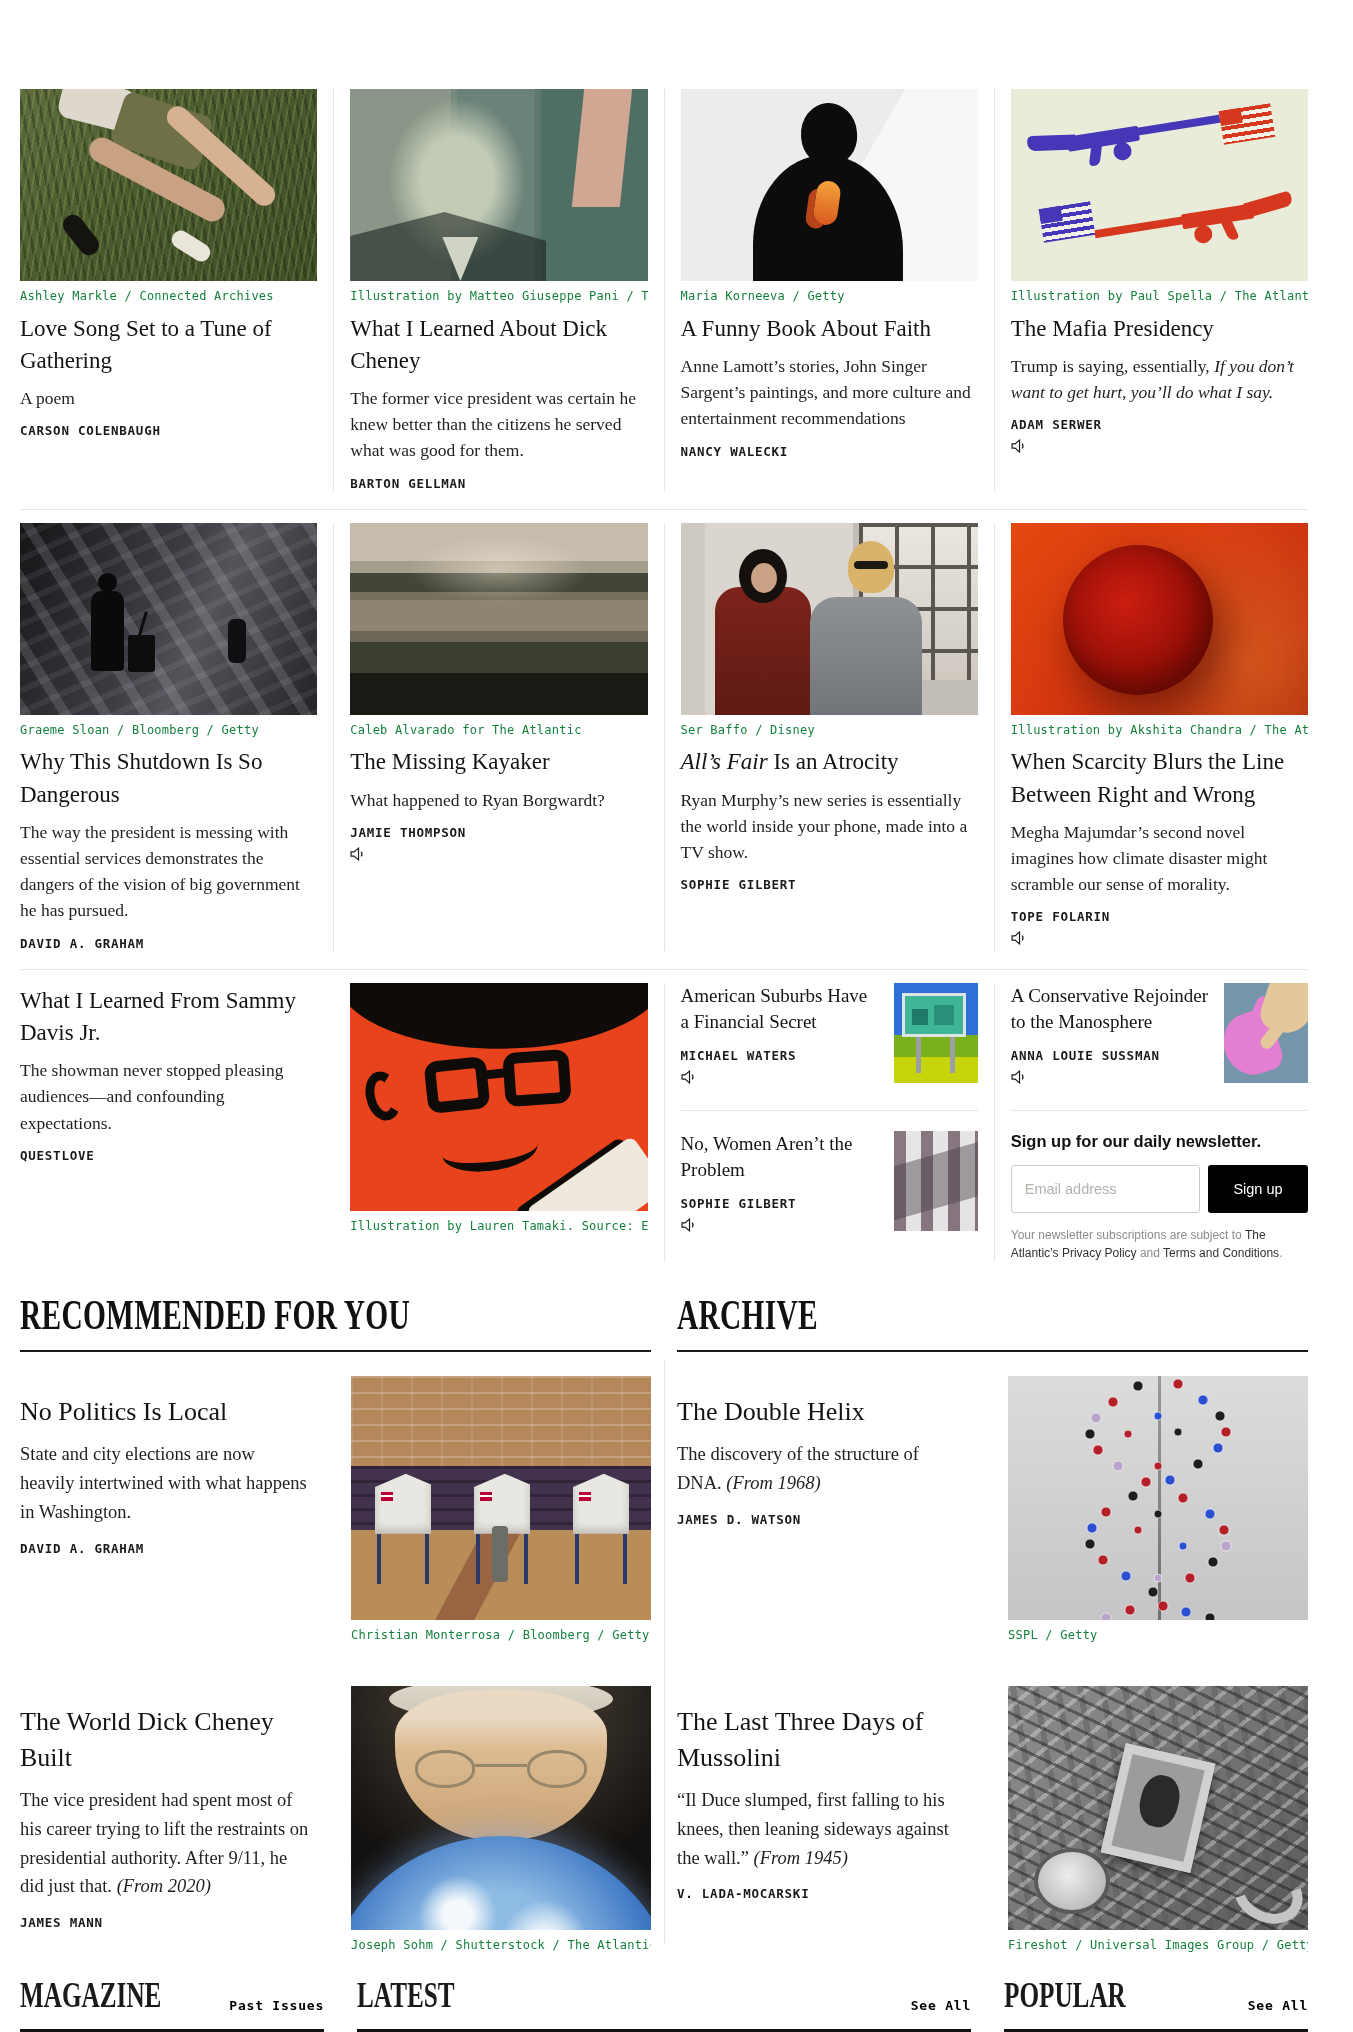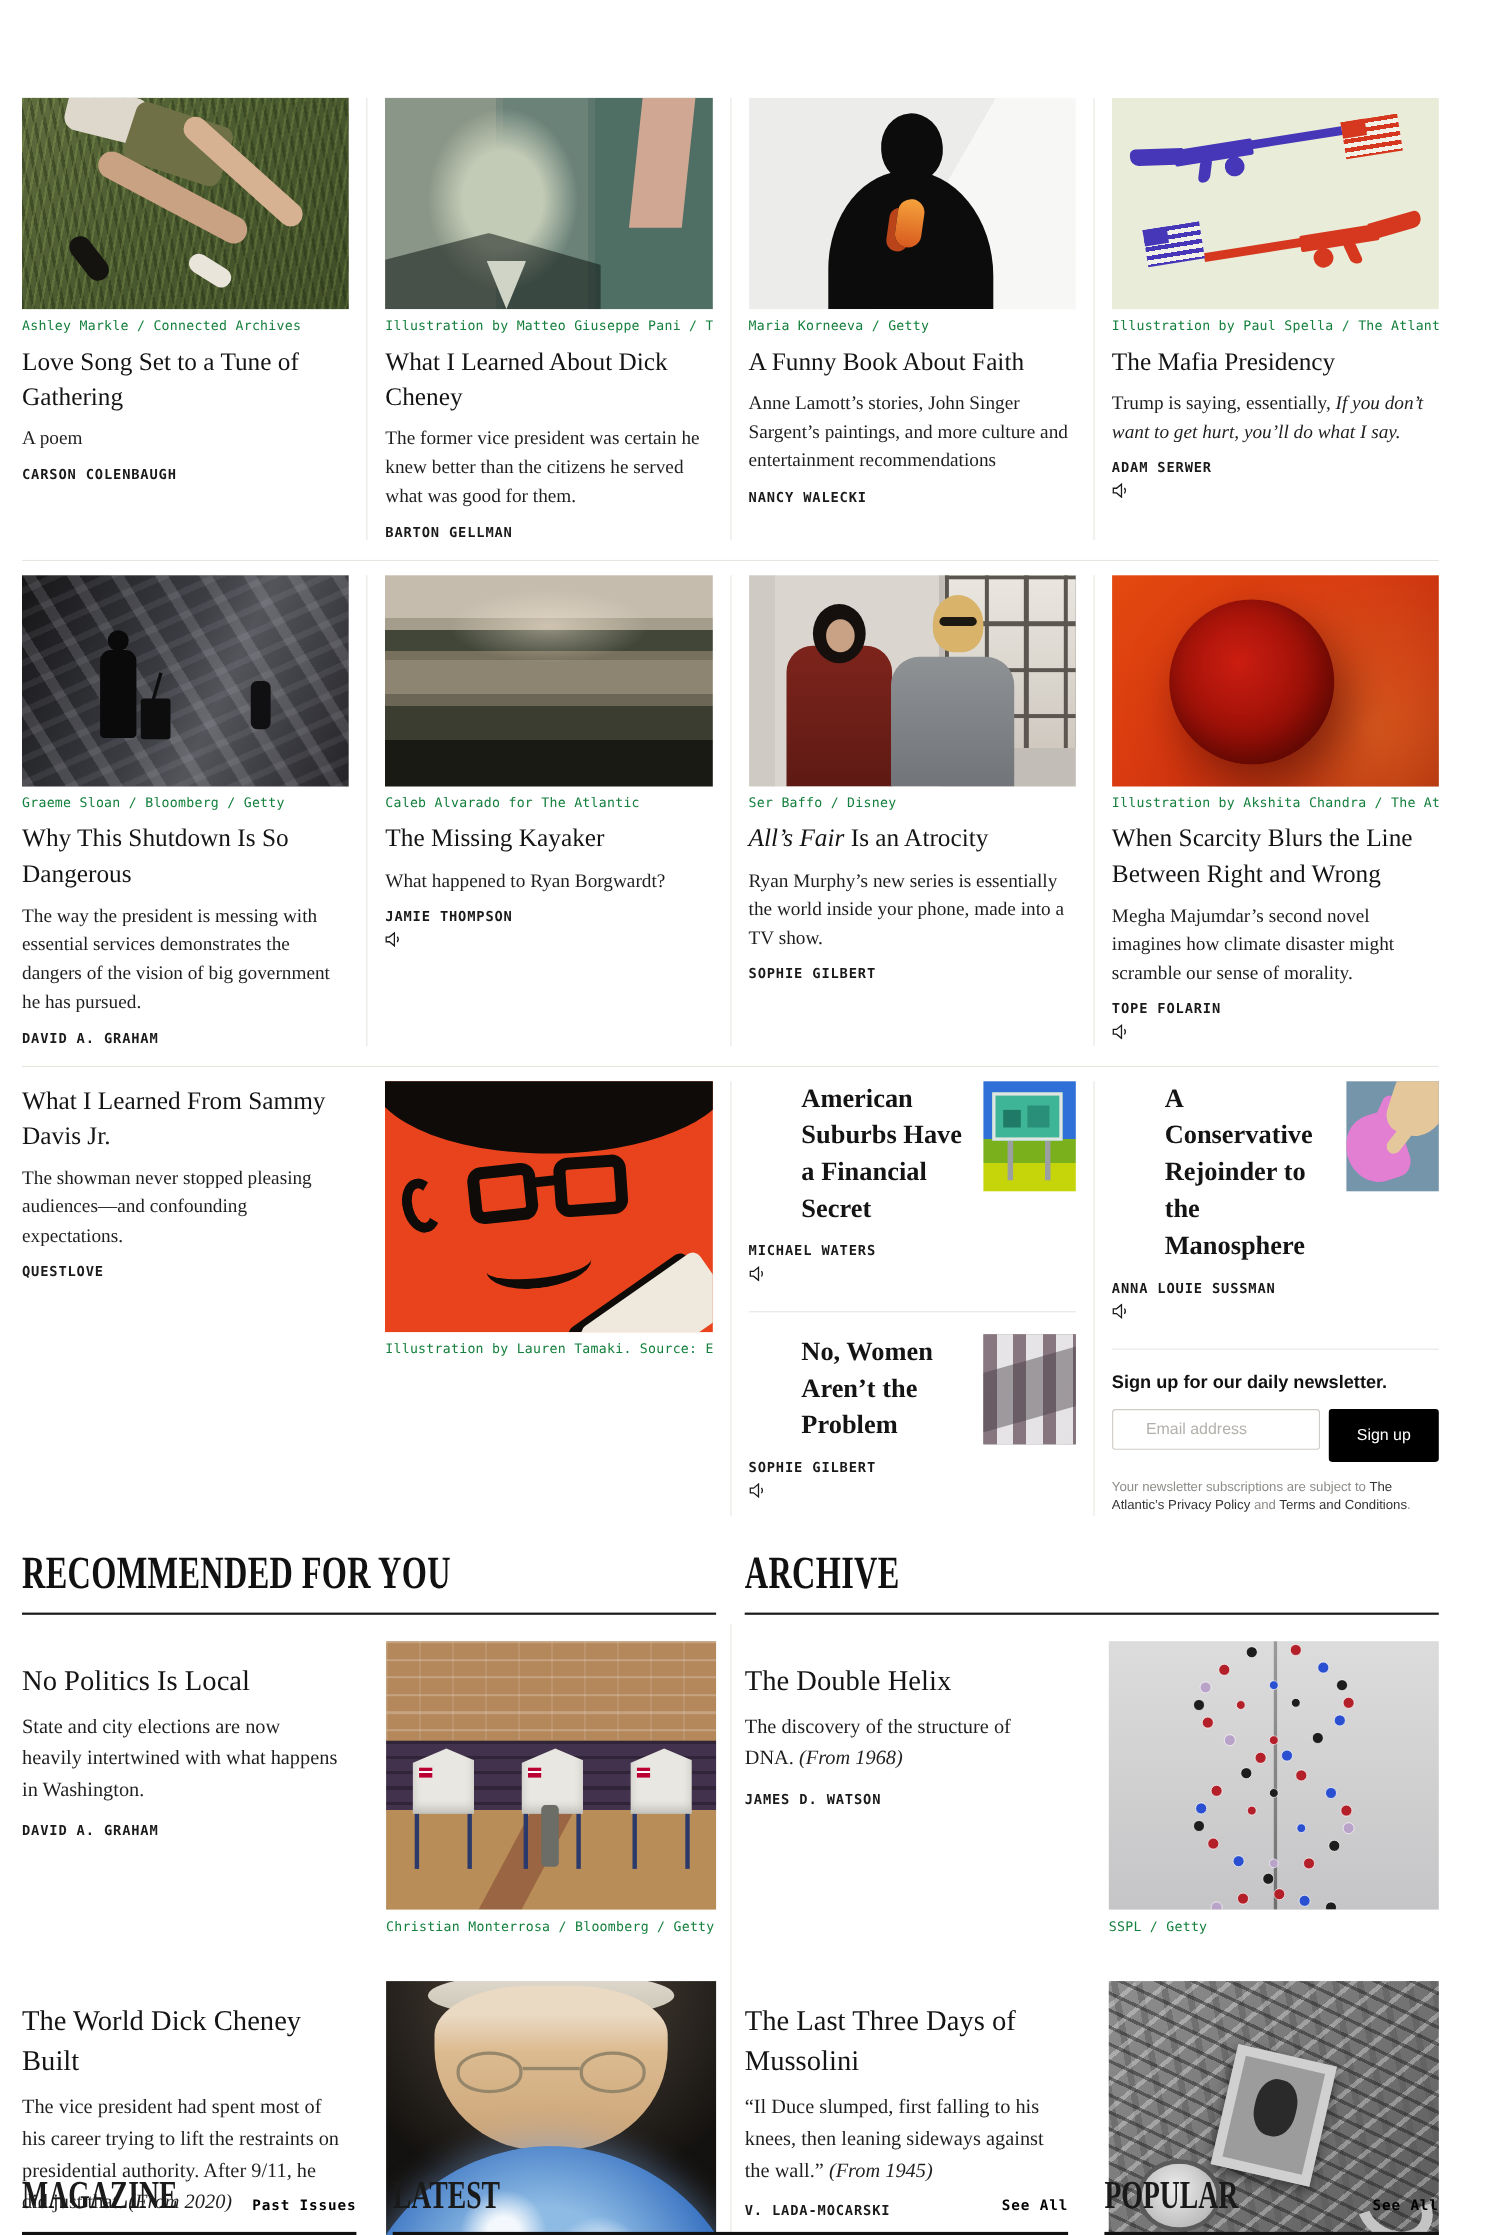--- a/index.html
+++ b/index.html
@@ -26,30 +26,30 @@
                 width:1px; background:#e8e5e0; }
   .rowband { border-bottom:1px solid #e8e5e0; padding-bottom:18px; margin-bottom:13px; }
 
   .img-box { position:relative; width:100%; height:192px; overflow:hidden; }
   .img-box div { position:absolute; }
 
   
   .lead-img { height:228px; }
   .mini { display:flex; gap:14px; }
   .mini-text { flex:1; min-width:0; }
-  .mini-title { font-size:24px; line-height:1.4; font-weight:700;margin-left:48px; }
+  .mini-title { font-size:19px; line-height:1.4; font-weight:400; }
   .thumb { flex:none; width:84px; height:100px; position:relative; overflow:hidden; }
   .thumb div { position:absolute; }
   .mini-div { border-top:1px solid #e8e5e0; margin:22px 0 20px; }
 
   
   .nl-heading { font:700 16.5px/1.3 "Liberation Sans", sans-serif; color:#111; }
   .nl-form { display:flex; gap:8px; margin-top:13px; }
-  .nl-input { flex:1; min-width:0; height:37px; border:1px solid #cfccc7; border-radius:3px;
-              padding:0 30px; font:14.5px "Liberation Sans", sans-serif; color:#555; background:#fff; }
+  .nl-input { flex:1; min-width:0; height:48px; border:1px solid #cfccc7; border-radius:3px;
+              padding:0 13px; font:14.5px "Liberation Sans", sans-serif; color:#555; background:#fff; }
   .nl-input::placeholder { color:#b4b1ac; }
   .nl-btn { flex:none; width:100px; height:48px; background:#000; color:#fff; border:none;
             border-radius:3px; font:500 14.5px "Liberation Sans", sans-serif; cursor:pointer; }
   .nl-disc { font:12px/1.45 "Liberation Sans", sans-serif; color:#8e8c88; margin-top:14px; }
   .nl-link { color:#333; text-decoration:none; }
 
   
   .sections { display:grid; grid-template-columns:1fr 1fr; column-gap:26px; margin-top:28px; }
   .sec { position:relative; }
   .sec + .sec::before { content:""; position:absolute; left:-13px; top:70px; bottom:10px;

